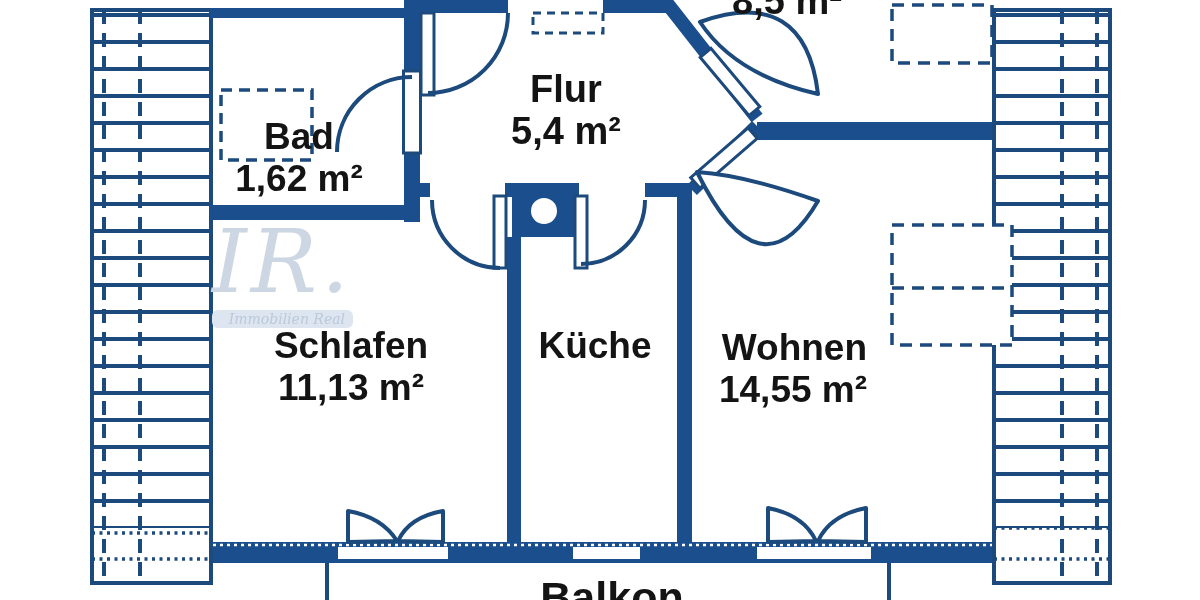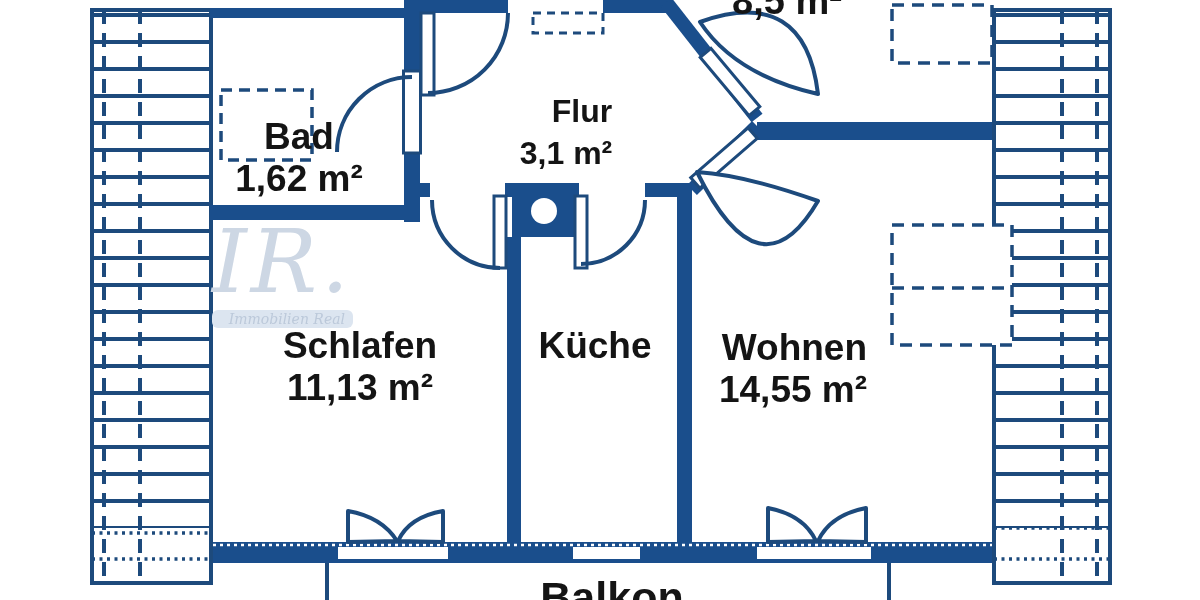--- a/index.html
+++ b/index.html
@@ -144,26 +144,26 @@
   <div class="watermark" style="left:212px;top:222px;">
     <div class="wm-initials">IR.</div>
     <div class="wm-sub">Immobilien Real</div>
   </div>
 
   <div class="label" style="left:299px;top:116px;justify-content:center;">
     <span>Bad</span>
     <span>1,62 m²</span>
   </div>
 
-  <div class="label" style="left:566px;top:90px;font-size:32px;align-items:flex-end;">
+  <div class="label" style="left:566px;top:68px;font-size:38px;">
     <span>Flur</span>
-    <span>3,1 m²</span>
+    <span>5,4 m²</span>
   </div>
 
-  <div class="label" style="left:360px;top:325px;">
+  <div class="label" style="left:351px;top:325px;">
     <span>Schlafen</span>
     <span>11,13 m²</span>
   </div>
 
   <div class="label" style="left:595px;top:325px;">
     <span>Küche</span>
   </div>
 
   <div class="label" style="left:793px;top:327px;align-items:flex-end;">
     <span>Wohnen</span>

